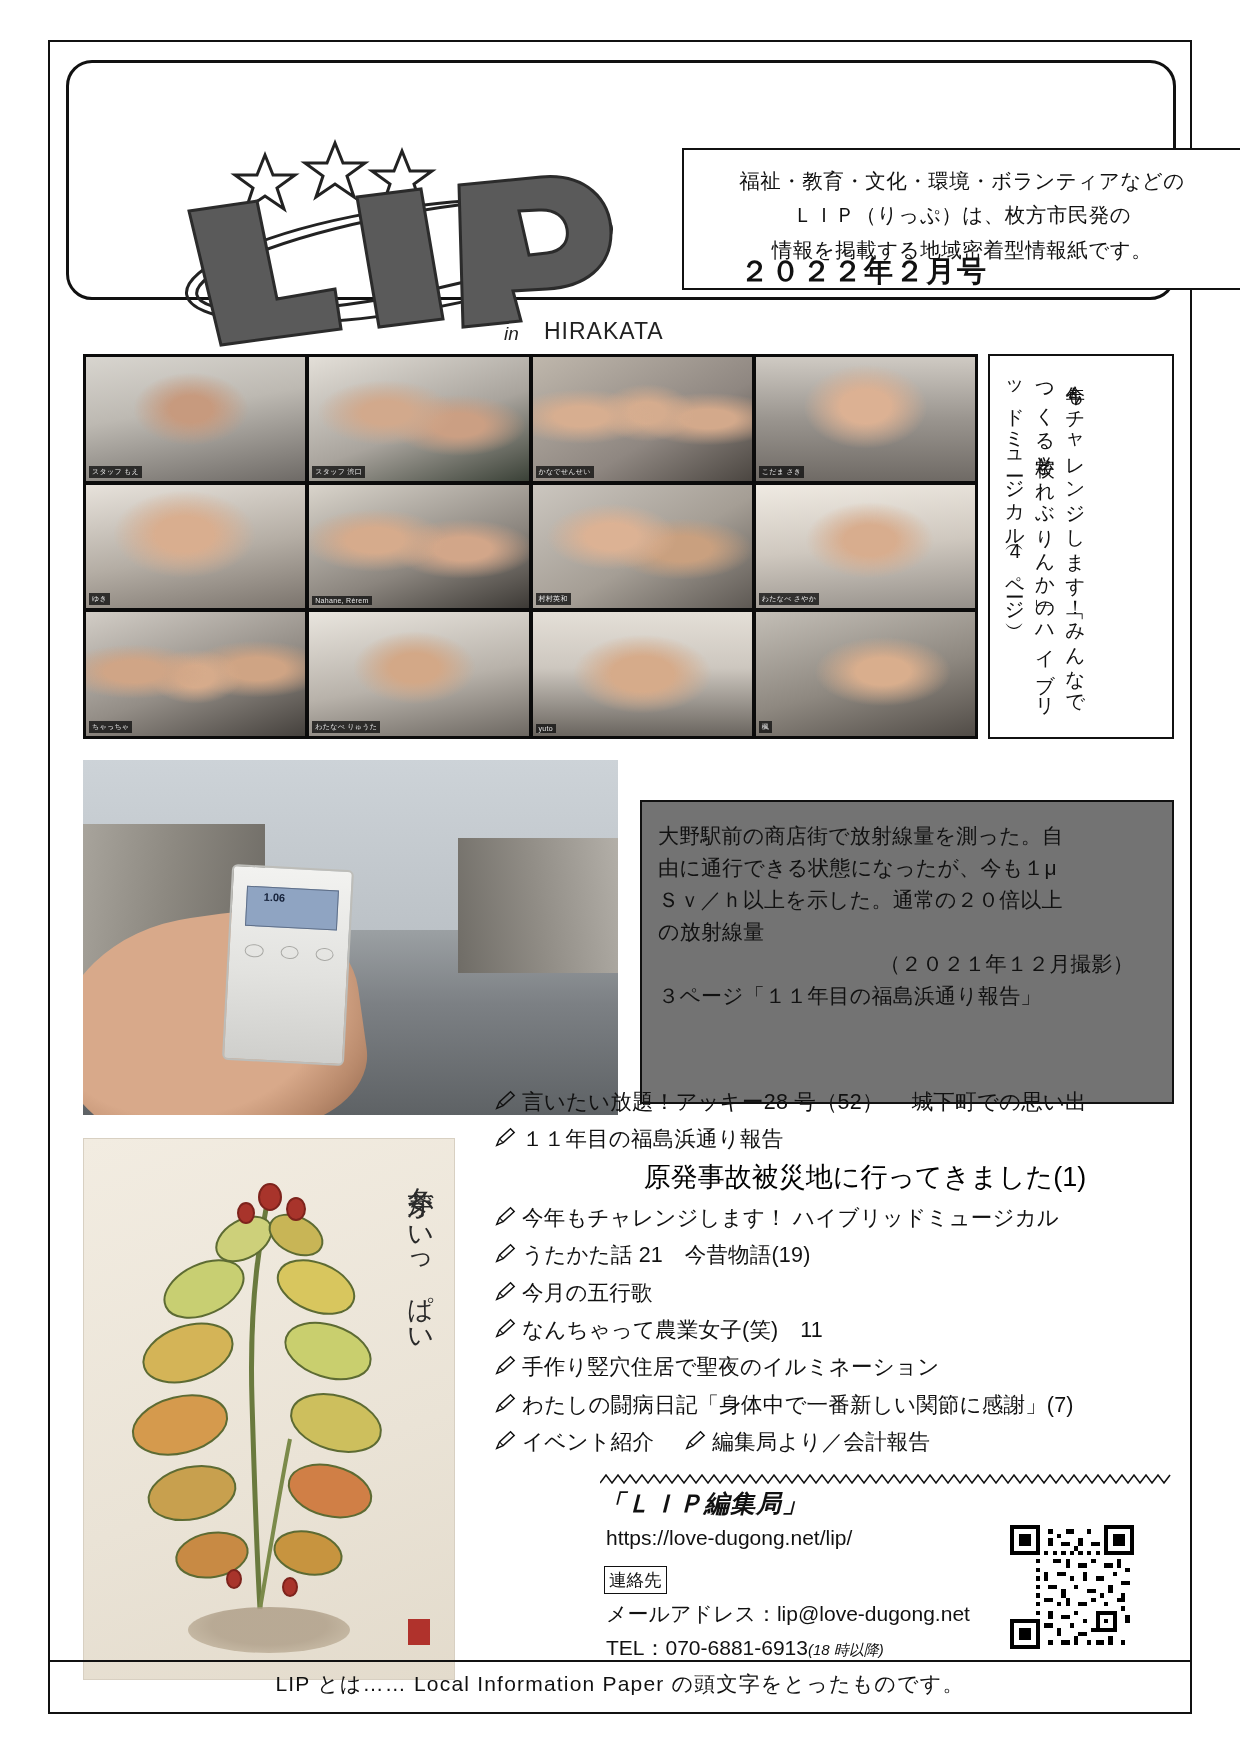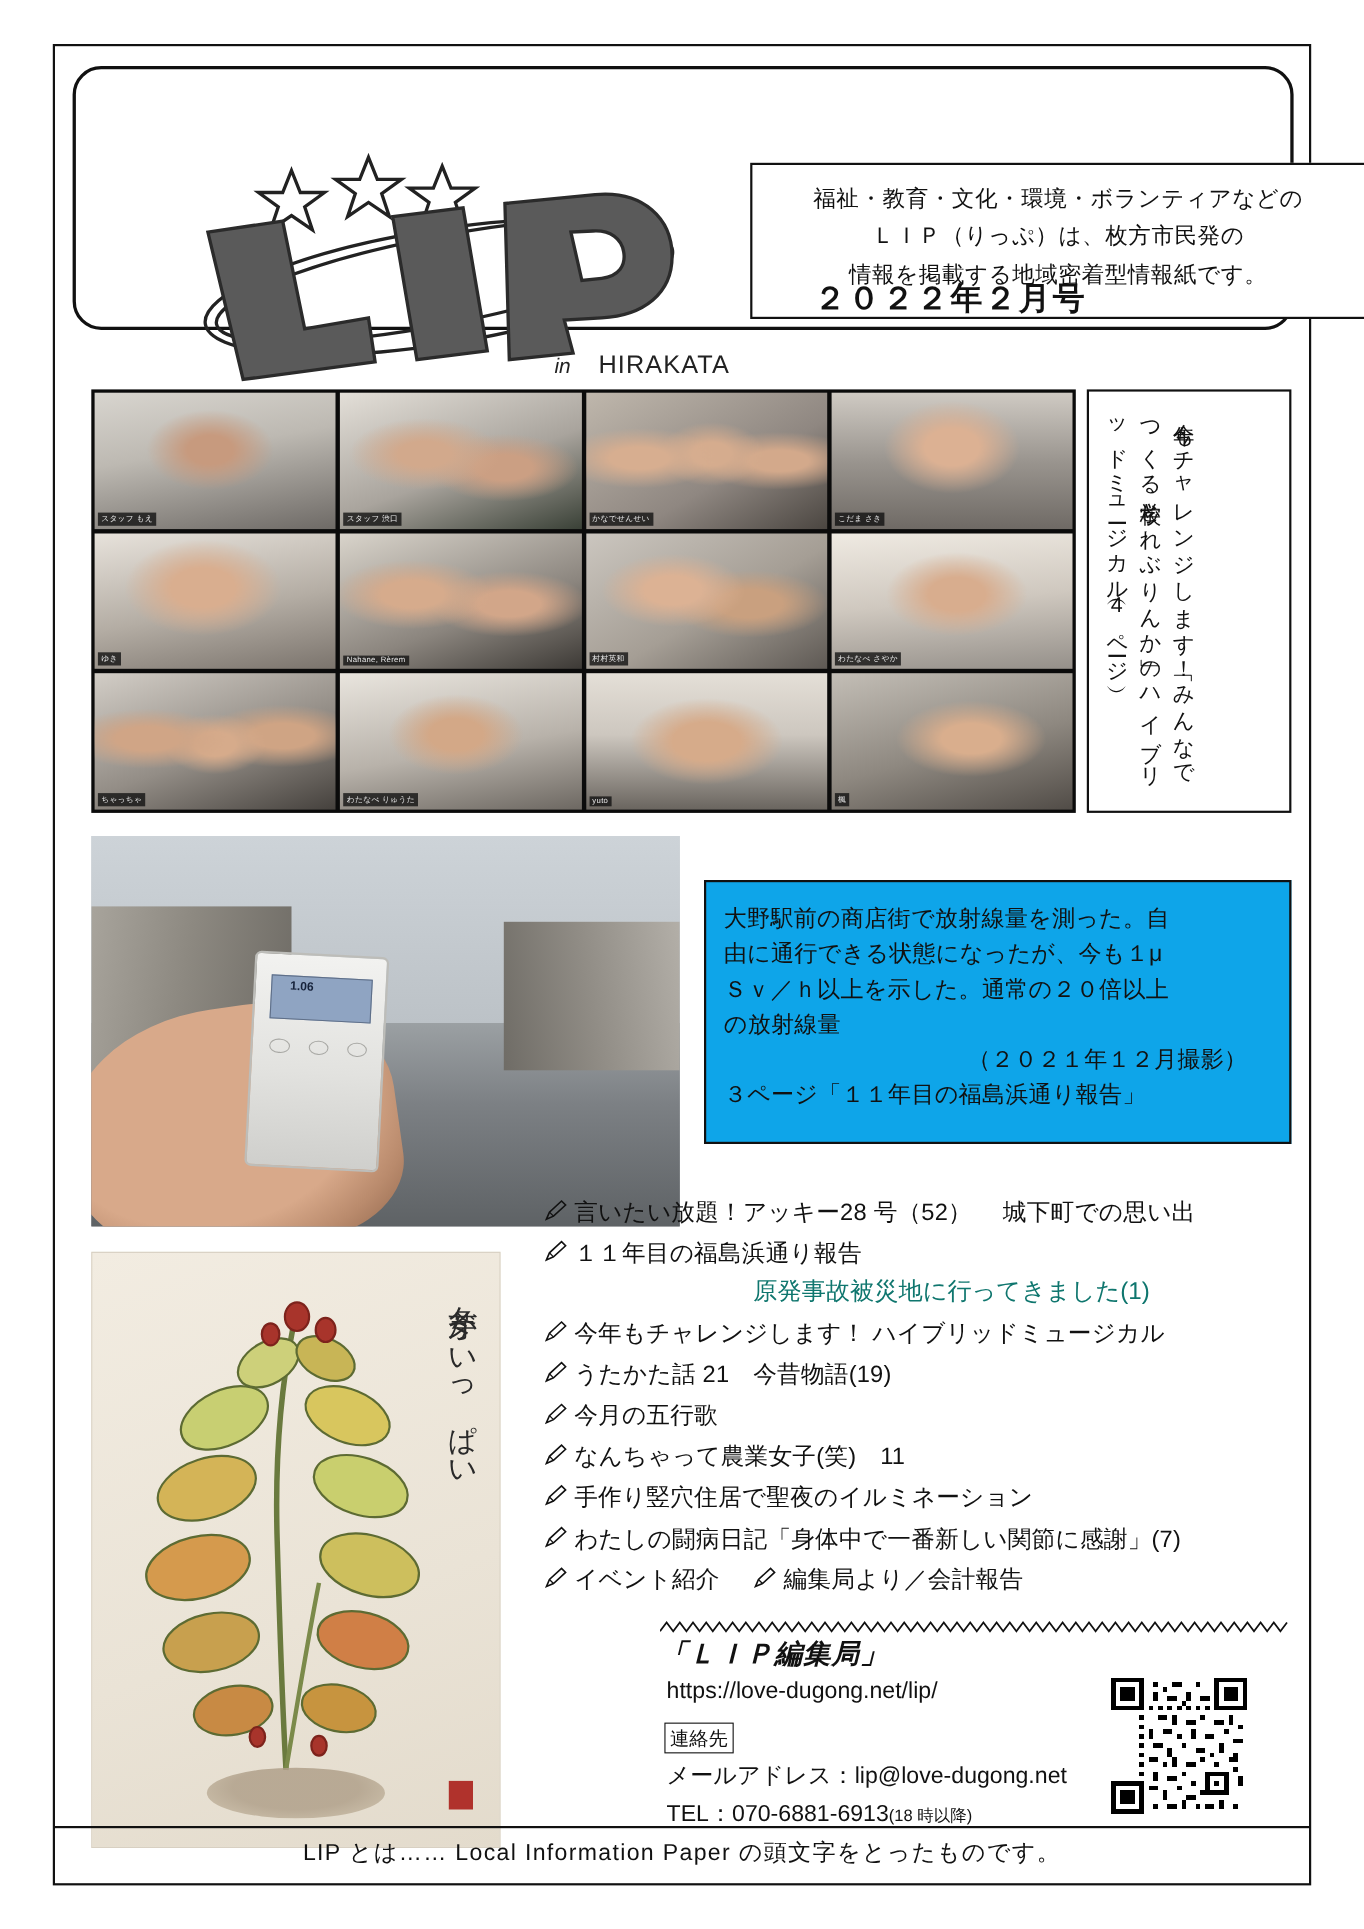--- a/index.html
+++ b/index.html
@@ -216,24 +216,24 @@
     border: 2px solid #bdbdb9; border-radius: 6px; transform: rotate(3deg); }
   .rad-screen { position:absolute; left:12%; top:10%; width:76%; height:20%;
     background: #8fa4c2; border: 1px solid #5f6f88; }
   .rad-screen span { position:absolute; left:18%; top:8%; color:#16223a; font-size:11px; font-weight:bold;}
   .rad-btn { position:absolute; width:14%; height:6%; border:1px solid #a9a9a5; border-radius:50%; }
 
   .radcaption {
     position: absolute;
     left: 640px; top: 800px;
     width: 534px;
-    height: 240px;
+    height: 304px;
     border: 2px solid #111;
     box-sizing: border-box;
-    background: #0ea5e9;
+    background: #737373;
     padding: 18px 16px;
   }
   .radcaption p {
     margin: 0;
     font-size: 21px;
     line-height: 1.52;
     letter-spacing: 0.2px;
     color: #111;
   }
   .radcaption .indent { text-align: right; padding-right: 22px; }
@@ -284,23 +284,23 @@
     color: #111;
     letter-spacing: 0.2px;
   }
   .pen {
     flex: 0 0 auto;
     width: 26px;
     margin-right: 4px;
     margin-top: 2px;
   }
   .c-sub {
-    font-size: 22px;
+    font-size: 27px;
     margin: -4px 0 9px 56px;
-    color: #0f766e;
+    color: #000000;
   }
   .c-row .gap { display:inline-block; width: 28px; }
 
   
   .squiggle {
     position: absolute;
     left: 600px; top: 1472px;
     width: 572px;
     height: 14px;
   }
@@ -329,21 +329,21 @@
     font-size: 17.5px;
     padding: 1px 4px;
     margin: 0 0 6px 4px;
     color: #111;
   }
   .contact .mail, .contact .tel {
     font-size: 21px;
     margin: 0 0 6px 6px;
     color: #111;
   }
-  .contact .tel .small { font-size: 15px; }
+  .contact .tel .small { font-size: 15px; font-style: italic; }
 
   .qr {
     position: absolute;
     left: 1010px; top: 1525px;
     width: 124px; height: 124px;
     background: #fff;
   }
 
   
   .footnote {

